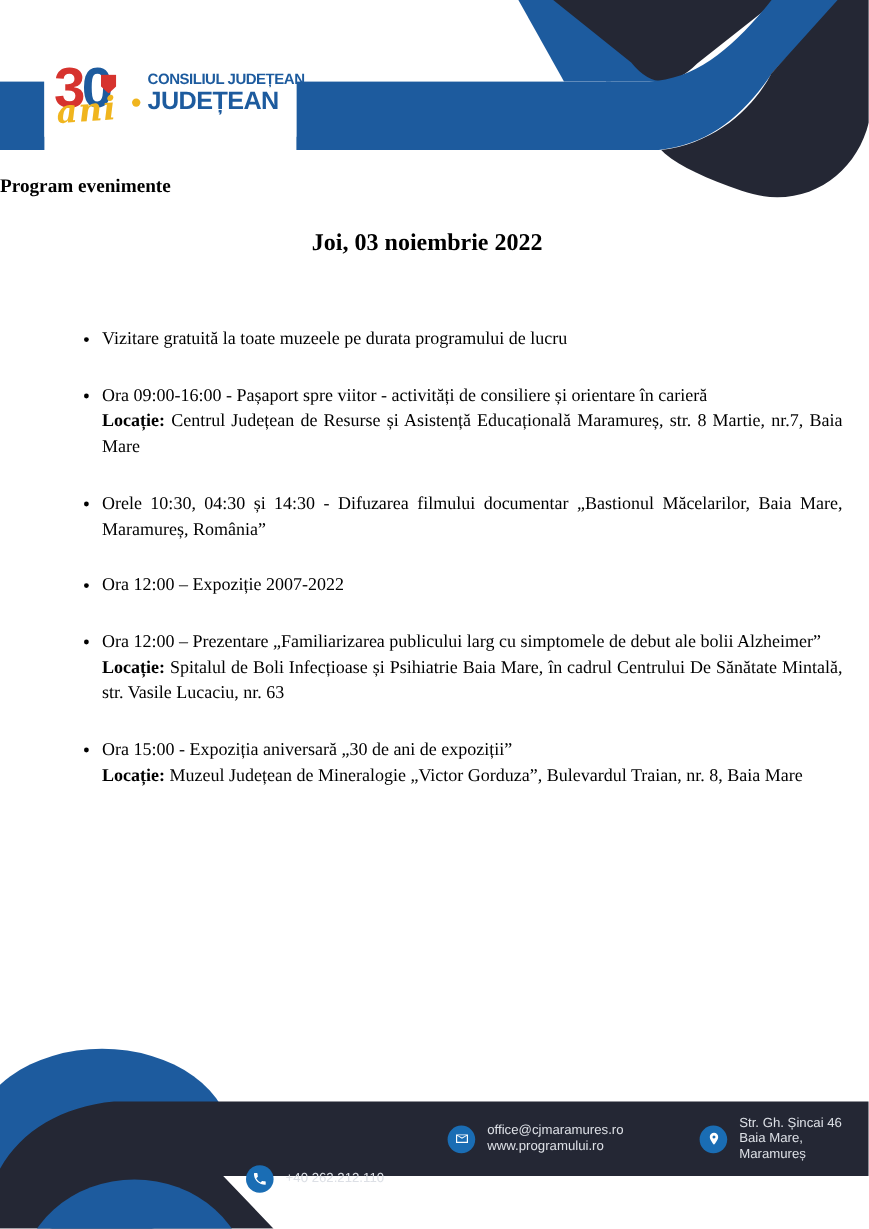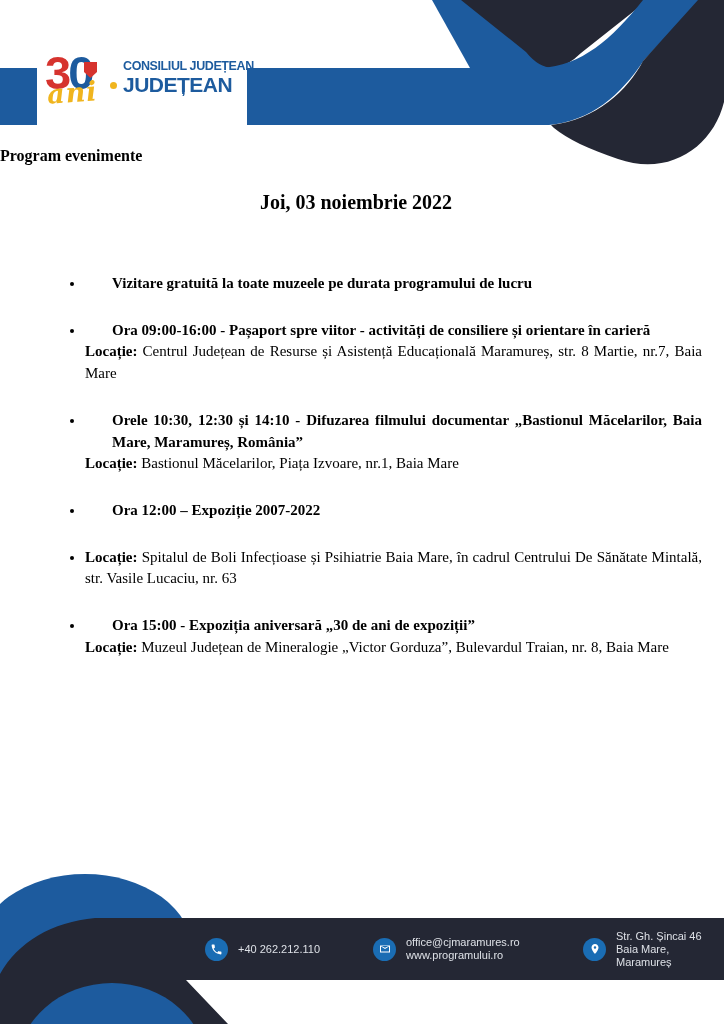--- a/index.html
+++ b/index.html
@@ -33,29 +33,29 @@
   .doc-title{position:absolute;left:0;top:147px;width:724px;text-align:left;
     font-weight:bold;font-size:16px;color:#000;}
   .doc-date{position:absolute;left:0;top:177px;width:712px;text-align:center;
     font-weight:bold;font-size:20px;color:#000;margin-top:14px;}
 
   
   ul.events{position:absolute;left:66px;top:273px;width:617px;margin:0;padding:0 0 0 19px;
     list-style:disc outside;}
   ul.events li{margin:0 0 25px 0;font-size:15px;line-height:21.7px;color:#000;
     text-align:justify;text-align-last:left;}
-  .etitle{font-weight:bold;display:block;text-align:justify;margin-left:27px;}
+  .etitle{font-weight:normal;display:block;text-align:justify;}
   .eloc{display:block;}
   .eloc b{font-weight:bold;}
 
   
   .footer-content{position:absolute;left:0;top:918px;width:724px;height:62px;z-index:4;
     font-family:"Liberation Sans",sans-serif;color:#dde0e6;}
   .f-group{position:absolute;display:flex;align-items:center;gap:10px;height:62px;top:0;}
-  .f-phone{left:205px;}
+  .f-phone{left:205px;margin-top:33px;}
   .f-mail{left:373px;}
   .f-addr{left:583px;}
   .f-icon{width:23px;height:23px;border-radius:50%;background:#1a6db4;flex:0 0 auto;
     display:flex;align-items:center;justify-content:center;}
   .f-text{font-size:11px;line-height:13px;}
 </style>
 </head>
 <body>
 
 <svg id="top-deco" class="deco" width="724" height="210" viewBox="0 0 724 210">
@@ -91,27 +91,27 @@
 
 <ul class="events">
   <li>
     <span class="etitle">Vizitare gratuită la toate muzeele pe durata programului de lucru</span>
   </li>
   <li>
     <span class="etitle">Ora 09:00-16:00 - Pașaport spre viitor - activități de consiliere și orientare în carieră</span>
     <span class="eloc"><b>Locație:</b><span> Centrul Județean de Resurse și Asistență Educațională Maramureș, str. 8 Martie, nr.7, Baia Mare</span></span>
   </li>
   <li>
-    <span class="etitle">Orele 10:30, 12:30 și 14:10 - Difuzarea filmului documentar „Bastionul Măcelarilor, Baia Mare, Maramureș, România”</span>
-    <span class="eloc"><b>Locație:</b><span> Bastionul Măcelarilor, Piața Izvoare, nr.1, Baia Mare</span></span>
+    <span class="etitle">Orele 10:30, 04:30 și 14:30 - Difuzarea filmului documentar „Bastionul Măcelarilor, Baia Mare, Maramureș, România”</span>
   </li>
   <li>
     <span class="etitle">Ora 12:00 – Expoziție 2007-2022</span>
   </li>
   <li>
+    <span class="etitle">Ora 12:00 – Prezentare „Familiarizarea publicului larg cu simptomele de debut ale bolii Alzheimer”</span>
     <span class="eloc"><b>Locație:</b><span> Spitalul de Boli Infecțioase și Psihiatrie Baia Mare, în cadrul Centrului De Sănătate Mintală, str. Vasile Lucaciu, nr. 63</span></span>
   </li>
   <li>
     <span class="etitle">Ora 15:00 - Expoziția aniversară „30 de ani de expoziții”</span>
     <span class="eloc"><b>Locație:</b><span> Muzeul Județean de Mineralogie „Victor Gorduza”, Bulevardul Traian, nr. 8, Baia Mare</span></span>
   </li>
 </ul>
 
 <div class="footer-content">
   <div class="f-group f-phone">

